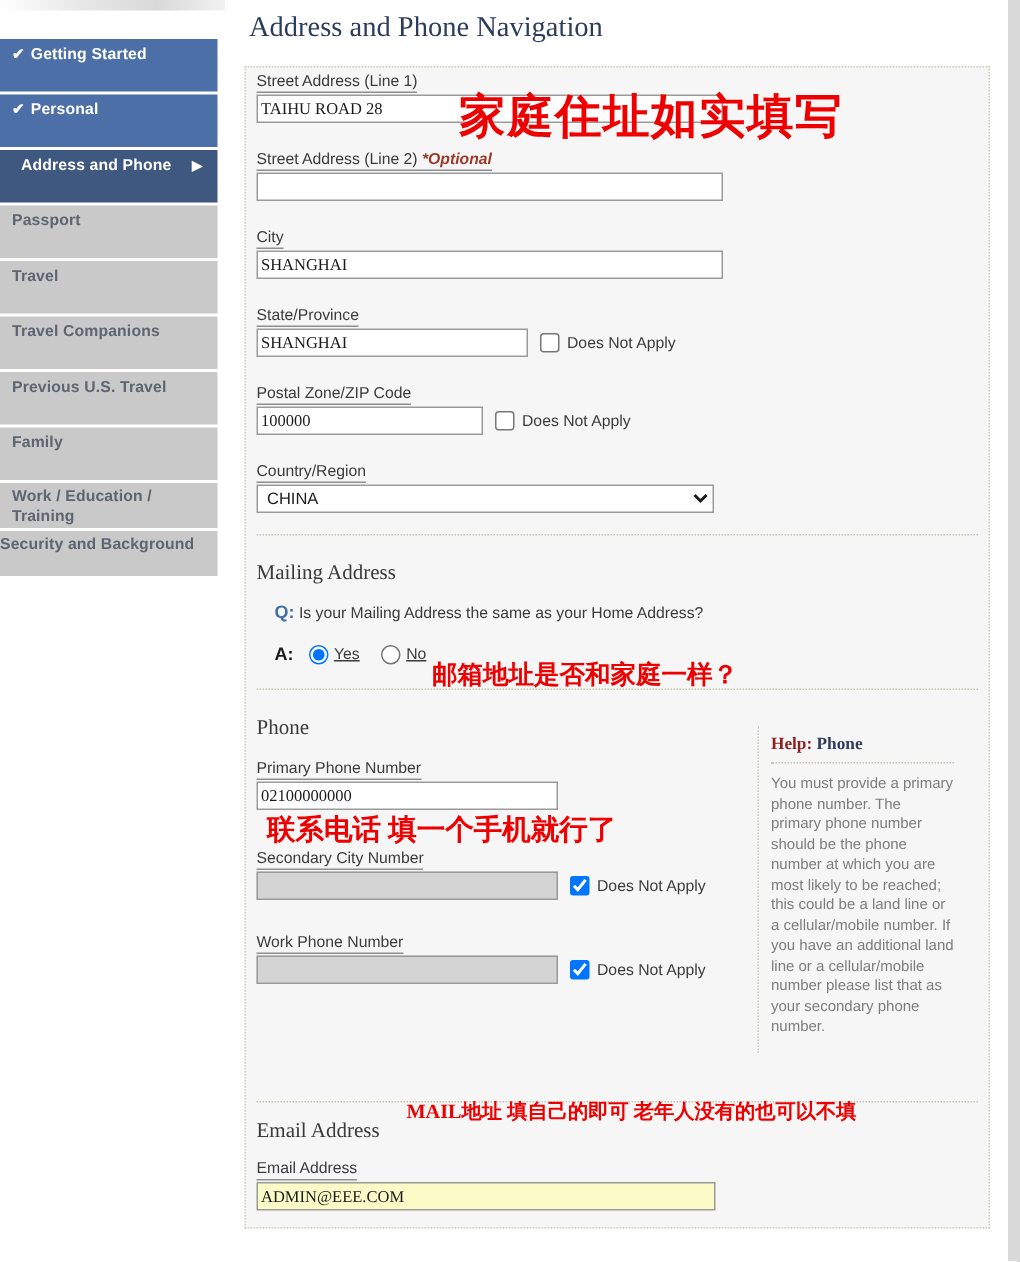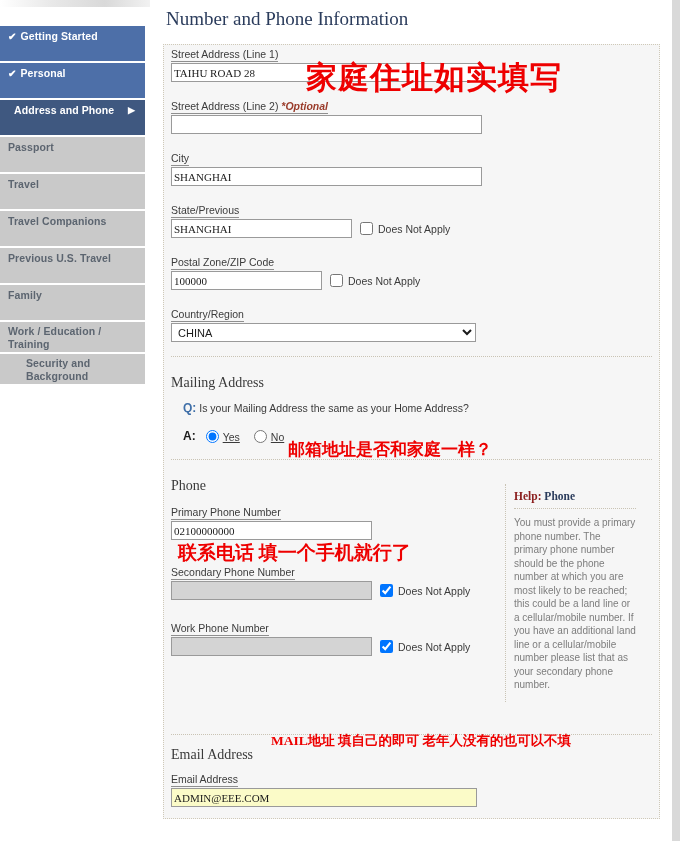--- a/index.html
+++ b/index.html
@@ -68,21 +68,21 @@
   .nav-item .check {
     margin-right: 4px;
     font-size: 10px;
   }
   .nav-item.two-line {
     height: 30px;
     line-height: 13px;
     padding-top: 3px;
     white-space: normal;
   }
-  .nav-item.two-line.indent { padding-left: 26px; }
+  .nav-item.two-line.indent { padding-left: 0; }
 
   
   .help-nav {
     position: absolute;
     left: 0; top: 358px;
     width: 146px;
     background: #f4f4f2;
     padding: 10px 10px 14px 10px;
     box-sizing: border-box;
   }
@@ -184,21 +184,21 @@
     font-size: 10.5px;
     color: #3b3b3b;
     margin-left: 8px;
   }
   .dna input { margin: 0 5px 0 0; }
 
   .qa-q { font-size: 10.5px; color: #3b3b3b; margin: 10px 0 0 12px; }
   .qa-q .qmark { color: #3f6fa8; font-weight: bold; font-size: 12px; }
   .qa-a { margin: 14px 0 0 12px; display: flex; align-items: center; }
   .qa-a .amark { color: #1b1b1b; font-weight: bold; font-size: 12px; margin-right: 10px; }
-  .radio-wrap { display: inline-flex; align-items: flex-end; margin-right: 14px; font-size: 10.5px; color: #3b3b3b; text-decoration: underline; }
+  .radio-wrap { display: inline-flex; align-items: center; margin-right: 14px; font-size: 10.5px; color: #3b3b3b; text-decoration: underline; }
   .radio-wrap input { margin: 0 4px 0 0; }
 
   .divider {
     border-top: 1px dotted #c9c3b4;
     margin: 14px 0 0 0;
   }
 
   
   .help-phone {
     position: absolute;
@@ -260,21 +260,21 @@
     </div>
     <div class="nav-item two-line">
       <span>Work / Education / Training</span>
     </div>
     <div class="nav-item two-line indent">
       <span>Security and Background</span>
     </div>
   </div>
 
 
-  <div class="page-title">Number and Phone Information</div>
+  <div class="page-title">Address and Phone Navigation</div>
 
   <div class="panel"></div>
 
   <div class="panel-inner">
 
 
     <div class="fld-row">
       <div class="fld-label">Street Address (Line 1)</div>
       <input class="txt" style="width: 305px;" value="TAIHU ROAD 28">
     </div>
@@ -283,21 +283,21 @@
       <div class="fld-label"><span>Street Address (Line 2) </span><span class="opt">*Optional</span></div>
       <input class="txt" style="width: 305px;" value="">
     </div>
 
     <div class="fld-row">
       <div class="fld-label">City</div>
       <input class="txt" style="width: 305px;" value="SHANGHAI">
     </div>
 
     <div class="fld-row">
-      <div class="fld-label">State/Previous</div>
+      <div class="fld-label">State/Province</div>
       <div class="inline">
         <input class="txt" style="width: 175px;" value="SHANGHAI">
         <label class="dna">
           <input type="checkbox" style="">
           <span>Does Not Apply</span>
         </label>
       </div>
     </div>
 
     <div class="fld-row">
@@ -340,21 +340,21 @@
     <div class="divider" style="margin-top:16px"></div>
 
     <div class="sect-head">Phone</div>
 
     <div class="fld-row" style="margin-bottom:22px">
       <div class="fld-label">Primary Phone Number</div>
       <input class="txt" style="width: 195px;" value="02100000000">
     </div>
 
     <div class="fld-row" style="margin-bottom:18px">
-      <div class="fld-label">Secondary Phone Number</div>
+      <div class="fld-label">Secondary City Number</div>
       <div class="inline">
         <input class="txt" style="width: 195px;" disabled="" value="">
         <label class="dna">
           <input type="checkbox" checked="" style="">
           <span>Does Not Apply</span>
         </label>
       </div>
     </div>
 
     <div class="fld-row">

